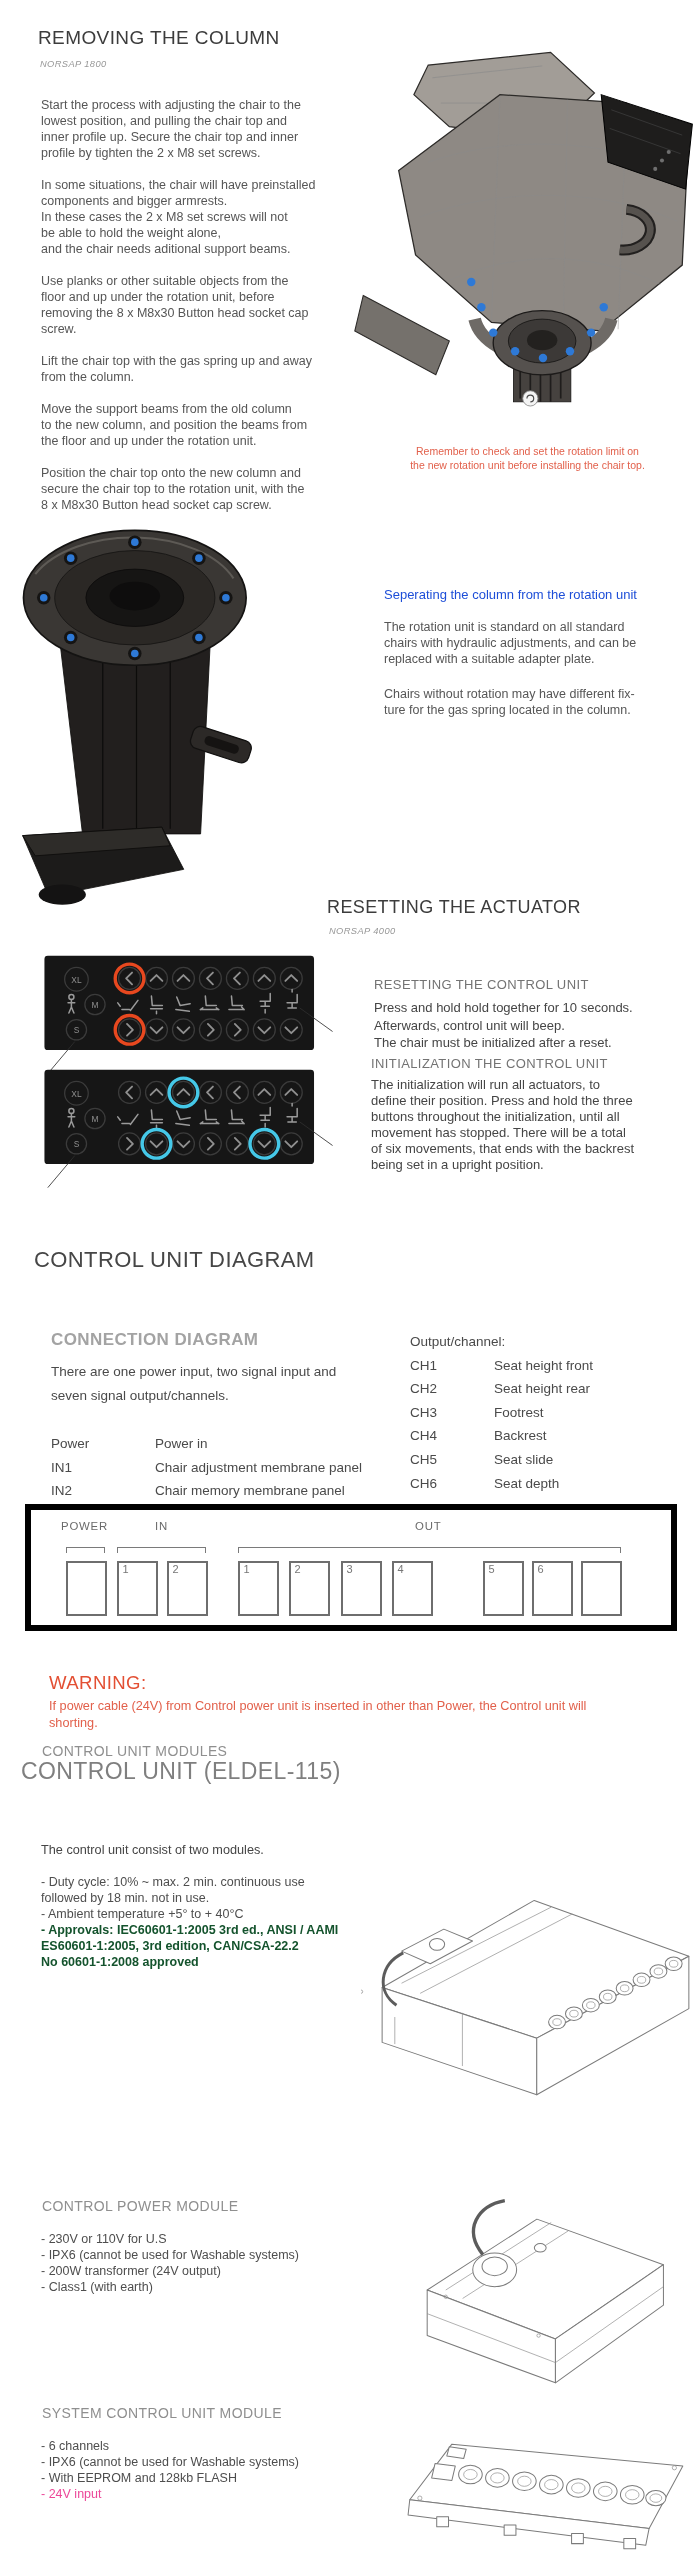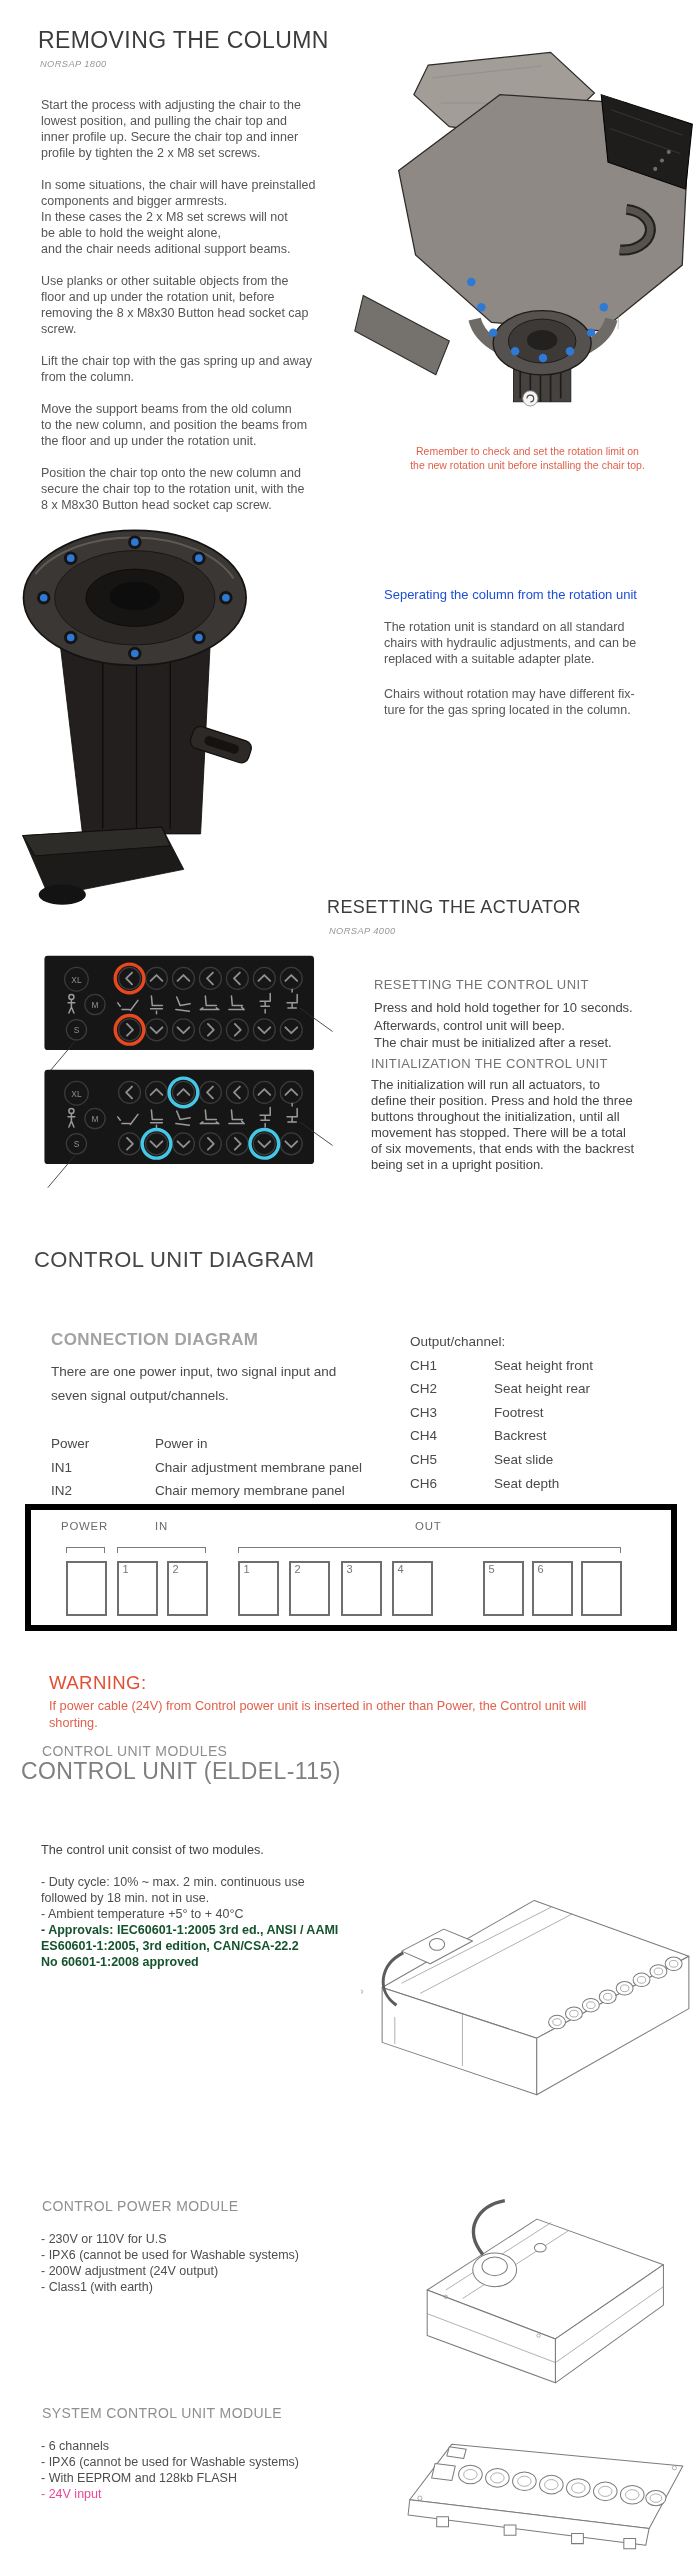--- a/index.html
+++ b/index.html
@@ -1,20 +1,20 @@
 <!DOCTYPE html>
 <html style="font-size:13.5px"><head>
 <meta charset="utf-8">
 <style>
   html,body{margin:0;padding:0;background:#ffffff;}
   .page{position:relative;width:700px;height:2576px;background:#ffffff;overflow:hidden;
         font-family:"Liberation Sans","DejaVu Sans",sans-serif;}
   .abs{position:absolute;}
   .pre{white-space:pre-line;}
-  .h1{font-size:23px;font-weight:300;letter-spacing:0.4px;color:#3c3c3c;}
+  .h1{font-size:19px;font-weight:300;letter-spacing:0.4px;color:#3c3c3c;}
   .h1-gray{font-size:23px;font-weight:300;letter-spacing:0.4px;color:#7f7f7f;}
   .subtitle{font-size:9.3px;font-style:italic;color:#989898;letter-spacing:0.4px;}
   .body{font-size:12.5px;line-height:16px;color:#565656;}
   .body-dark{font-size:12.7px;line-height:16px;color:#454545;}
   .gray-head{font-size:13px;font-weight:300;letter-spacing:0.4px;color:#737373;}
   .gray-head-lg{font-size:17px;font-weight:700;letter-spacing:0.4px;color:#a3a3a3;}
   .mod-head{font-size:14px;font-weight:300;letter-spacing:0.4px;color:#8f8f8f;}
   .caption-red{font-size:10.5px;line-height:13.5px;color:#e2604b;text-align:center;}
   .warn-head{font-size:18.6px;font-weight:300;letter-spacing:0.4px;color:#e34f33;}
   .warn-body{font-size:12.7px;line-height:17px;color:#e2604b;}
@@ -421,21 +421,21 @@
     <polygon class="wire" points="48,122 98,96 132,110 82,137"></polygon>
     <ellipse class="wire" cx="90" cy="114" rx="9" ry="7"></ellipse>
     <path d="M50,124 C22,138 18,170 42,186" fill="none" stroke="#5c5c5c" stroke-width="3.5"></path>
     <circle class="wire-thin" cx="35," cy="170" r="2"></circle>
   </svg>
 
   <div class="abs mod-head" style="left:42px;top:2198px;">CONTROL POWER MODULE</div>
   <div class="abs" style="left:41px;top:2231px;width:321px;">
     <div class="body" style="color:#4e4e4e;">- 230V or 110V for U.S</div>
     <div class="body" style="color:#4e4e4e;">- IPX6 (cannot be used for Washable systems)</div>
-    <div class="body" style="color:#4e4e4e;">- 200W adjustment (24V output)</div>
+    <div class="body" style="color:#4e4e4e;">- 200W transformer (24V output)</div>
     <div class="body" style="color:#4e4e4e;">- Class1 (with earth)</div>
   </div>
 
   <svg class="abs" style="left:412px;top:2170px;" width="270" height="224" viewBox="0 0 320 265">
     <polygon class="wire" points="18,142 148,58 298,112 170,200"></polygon>
     <polygon class="wire" points="18,142 170,200 170,252 18,196"></polygon>
     <polygon class="wire" points="170,200 298,112 298,160 170,252"></polygon>
     <path class="wire-thin" d="M40,142 L165,62 M60,152 L185,72 M18,170 L170,228 L298,138"></path>
     <ellipse class="wire" cx="98" cy="118" rx="26" ry="20"></ellipse>
     <ellipse class="wire" cx="98" cy="114" rx="15" ry="11"></ellipse>

